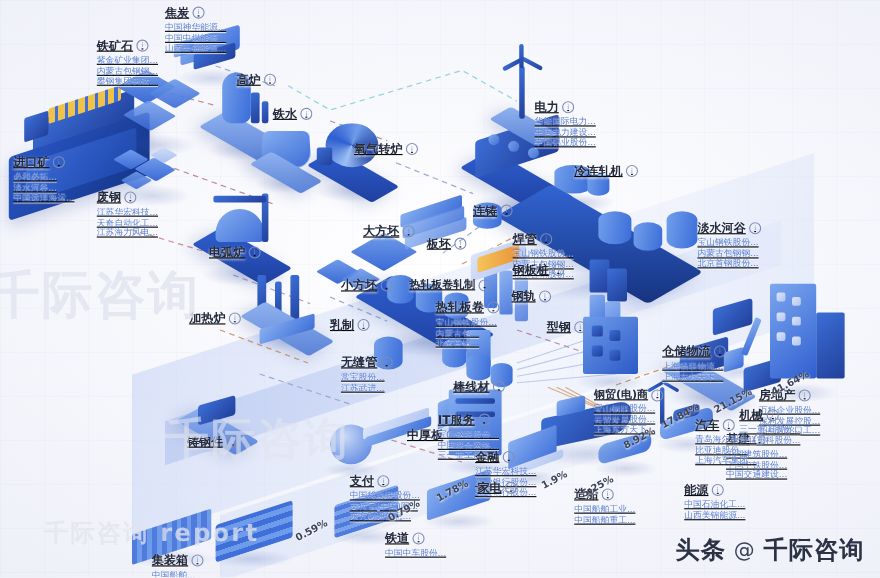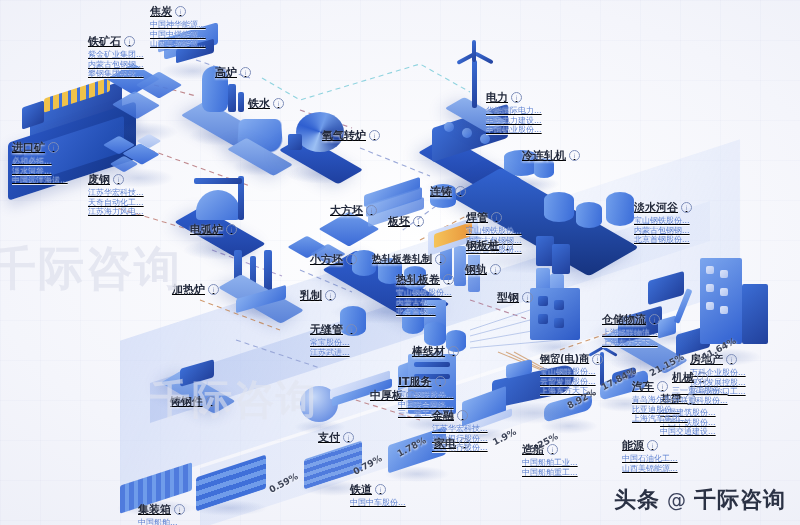--- a/index.html
+++ b/index.html
@@ -566,20 +566,25 @@
           <div>江苏华宏科技...</div>
           <div>兴业银行股份...</div>
           <div>平安银行股份...</div>
         </div>
       </div>
       <div class="node" style="left: 318px; top: 430px;">
         <div class="lbl">
           <span class="t">支付</span>
           <span class="info">i</span>
         </div>
+        <div class="cos">
+          <div>中国移动联股份...</div>
+          <div>支付宝(中国)网...</div>
+          <div>东方财通信息...</div>
+        </div>
       </div>
       <div class="node" style="left: 540px; top: 352px;">
         <div class="lbl">
           <span class="t sm">钢贸(电)商</span>
           <span class="info">i</span>
         </div>
         <div class="cos">
           <div>宝山钢联股份...</div>
           <div>云贸发展股份...</div>
           <div>上海东方天下...</div>
@@ -680,19 +685,20 @@
       <div class="pct" style="left: 566px; top: 394px; transform: rotate(-28deg);">8.92%</div>
       <div class="pct" style="left: 528px; top: 438px; transform: rotate(-28deg);">5.25%</div>
       <div class="pct" style="left: 492px; top: 432px; transform: rotate(-28deg);">1.9%</div>
       <div class="pct" style="left: 396px; top: 442px; transform: rotate(-28deg);">1.78%</div>
       <div class="pct" style="left: 352px; top: 460px; transform: rotate(-28deg);">0.79%</div>
       <div class="pct" style="left: 268px; top: 478px; transform: rotate(-28deg);">0.59%</div>
     </div>
 
   <div class="wm" id="wm-left">千际咨询</div>
   <div class="wm" id="wm-mid">千际咨询</div>
+  <div class="wm" id="wm-bot">千际咨询 report</div>
 
   <div id="channel">
     <span>头条</span>
     <span class="at">@</span>
     <span>千际咨询</span>
   </div>
 </div>
 
 </body></html>

